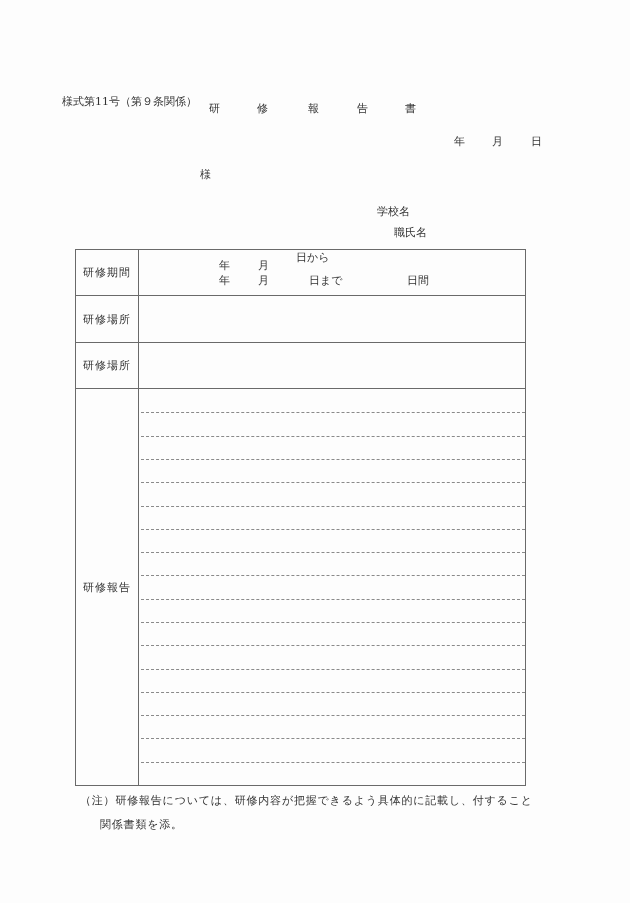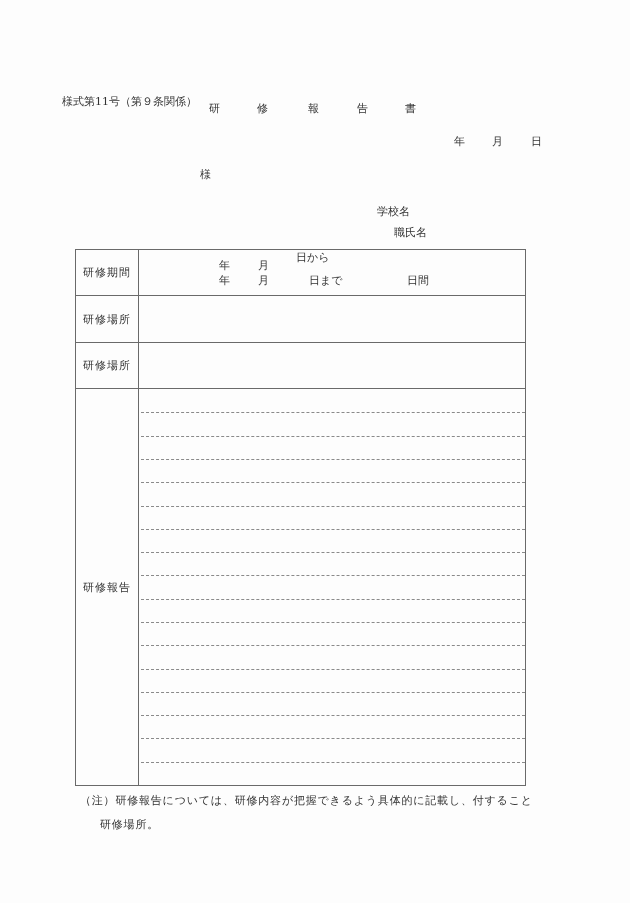--- a/index.html
+++ b/index.html
@@ -101,13 +101,13 @@
             <div class="dot-line" style="top: 326.1px;"></div>
             <div class="dot-line" style="top: 349.4px;"></div>
             <div class="dot-line" style="top: 372.7px;"></div>
           </div>
     </td>
   </tr>
 </tbody>
   </table>
 
 <div class="abs note">（注）研修報告については、研修内容が把握できるよう具体的に記載し、付すること</div>
-<div class="abs note2">研修場所。</div>
+<div class="abs note2">関係書類を添。</div>
 
 </body></html>

